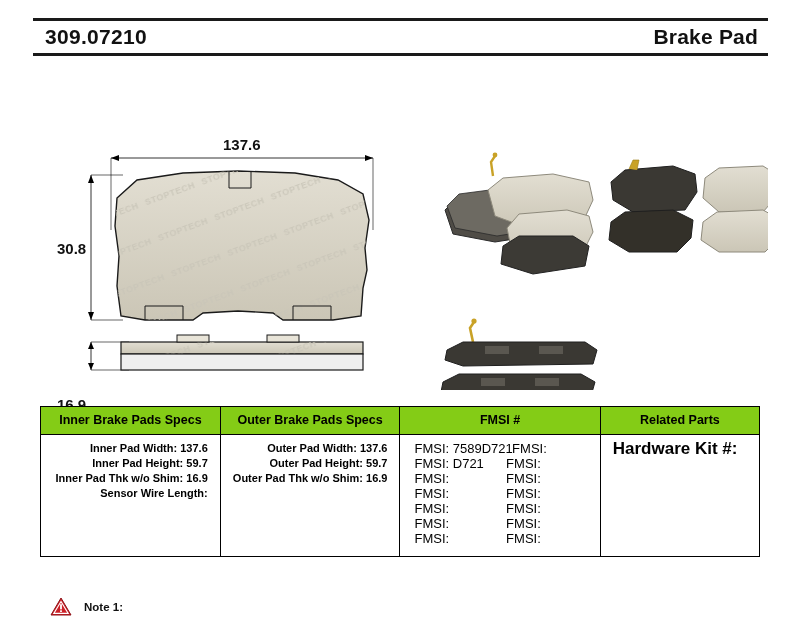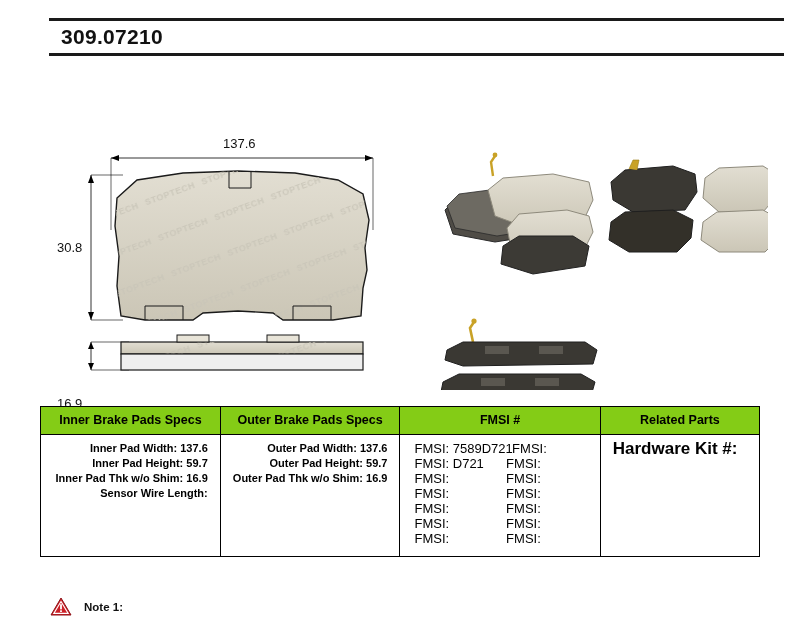--- a/index.html
+++ b/index.html
@@ -18,21 +18,21 @@
   .page {
     position: absolute;
     left: 0; top: 0;
     width: 800px;
     height: 619px;
   }
 
   
   .header {
     position: absolute;
-    left: 49px;
+    left: 33px;
     top: 18px;
     width: 735px;
     height: 38px;
   }
   .header-bar {
     position: absolute;
     left: 0; top: 0;
     width: 735px;
     height: 38px;
     border-top: 3px solid #1a1a1a;
@@ -62,22 +62,22 @@
   .drawing {
     position: absolute;
     left: 33px;
     top: 70px;
     width: 735px;
     height: 320px;
   }
 
   .dim-label {
     position: absolute;
-    font-size: 13px;
-    font-weight: normal;
+    font-size: 15px;
+    font-weight: bold;
     color: #111;
     white-space: nowrap;
   }
 
   
   .specs {
     position: absolute;
     left: 40px;
     top: 406px;
     width: 720px;
@@ -160,20 +160,21 @@
   .notes-spacer { width: 34px; flex: 0 0 auto; }
 </style>
 </head>
 <body>
 
 <div class="page">
 
   <div class="header">
     <div class="header-bar"></div>
     <div class="part-number">309.07210</div>
+    <div class="header-title">Brake Pad</div>
   </div>
 
   <div class="drawing">
 
     <svg width="735" height="320" viewBox="0 0 735 320">
       <defs>
         <pattern id="wm" width="60" height="38" patternUnits="userSpaceOnUse" patternTransform="rotate(-20)">
           <text x="0" y="14" font-family="Liberation Sans, sans-serif" font-size="9" font-weight="bold" fill="#c9c5b8" letter-spacing="0.5">STOPTECH</text>
         </pattern>
         <linearGradient id="padGrad" x1="0" y1="0" x2="0" y2="1">

